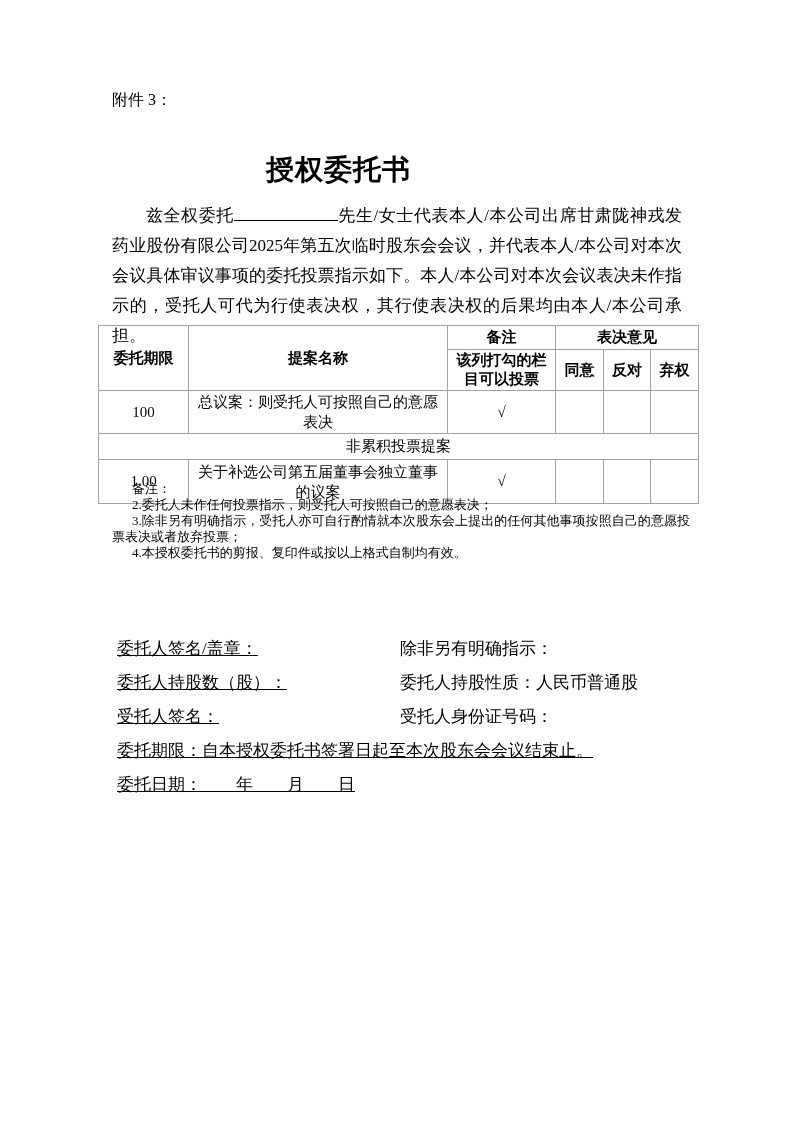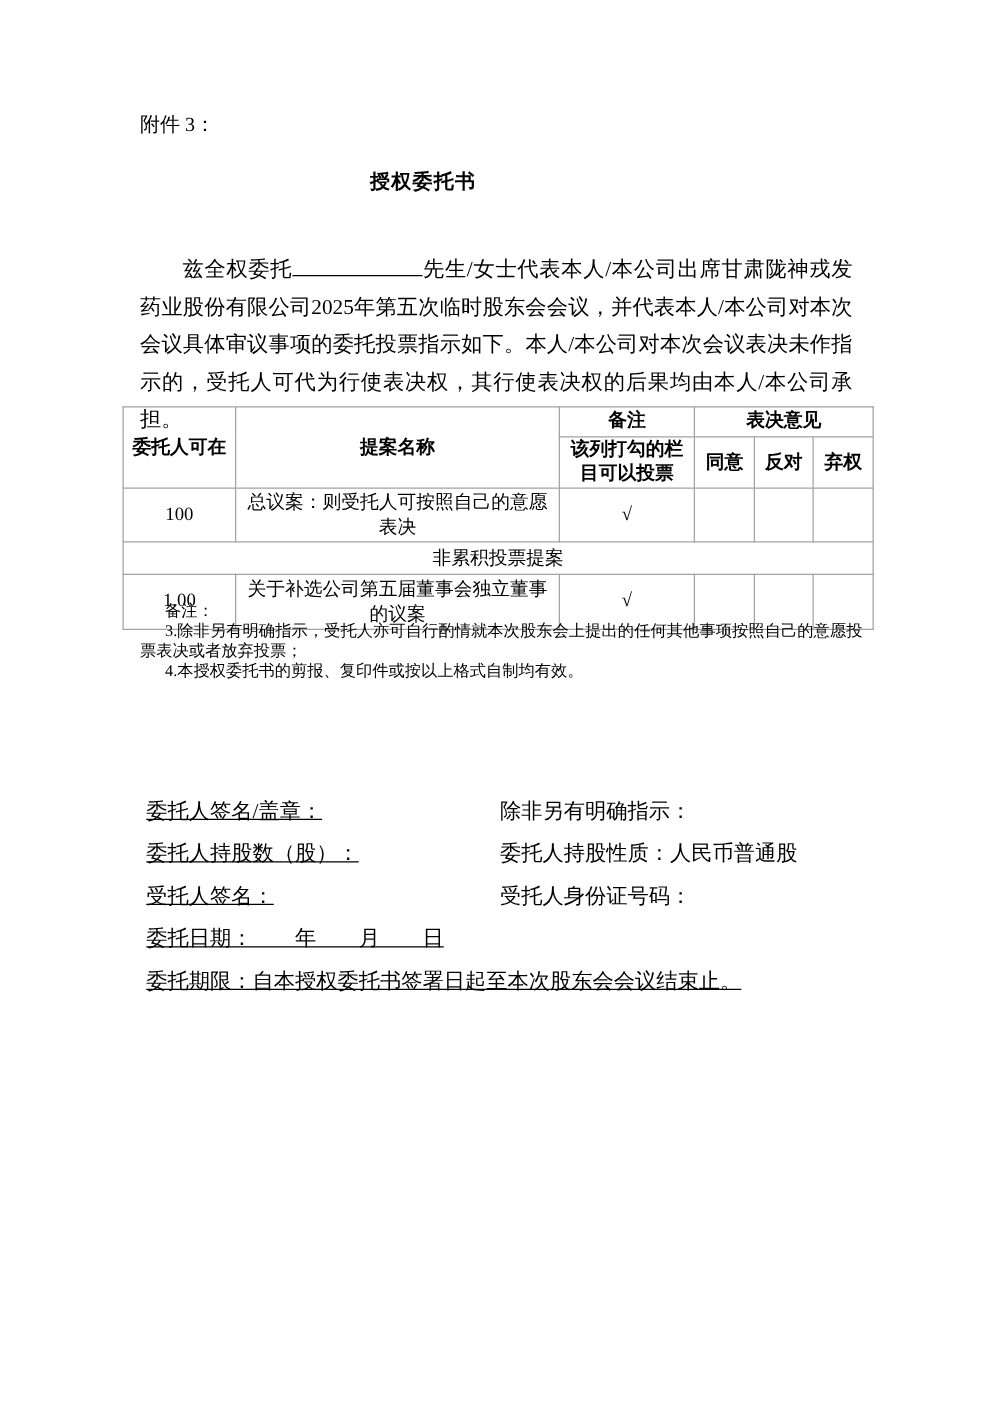--- a/index.html
+++ b/index.html
@@ -17,24 +17,24 @@
   }
   .attachment-label {
     position: absolute;
     left: 112px;
     top: 90px;
     font-size: 16px;
   }
   .doc-title {
     position: absolute;
     left: 0;
-    top: 135px;
+    top: 151px;
     width: 677px;
     text-align: center;
-    font-size: 16px;
+    font-size: 28px;
     font-weight: bold;
     letter-spacing: 1px;
   }
   .intro {
     position: absolute;
     left: 112px;
     top: 201px;
     width: 570px;
     font-size: 17px;
     line-height: 30px;
@@ -125,21 +125,21 @@
   <colgroup>
     <col style="width:90px">
     <col style="width:259px">
     <col style="width:108px">
     <col style="width:48px">
     <col style="width:47px">
     <col style="width:48px">
   </colgroup>
   <thead>
     <tr class="hdr-row-1">
-      <th rowspan="2">委托人可在</th>
+      <th rowspan="2">委托期限</th>
       <th rowspan="2">提案名称</th>
       <th>备注</th>
       <th colspan="3">表决意见</th>
     </tr>
     <tr class="hdr-row-2">
       <th>该列打勾的栏目可以投票</th>
       <th>同意</th>
       <th>反对</th>
       <th>弃权</th>
     </tr>
@@ -162,36 +162,37 @@
       <td>√</td>
       <td></td>
       <td></td>
       <td></td>
     </tr>
   </tbody>
 </table>
 
 <div class="notes">
   <p>备注：</p>
+  <p>2.委托人未作任何投票指示，则受托人可按照自己的意愿表决；</p>
   <p>3.除非另有明确指示，受托人亦可自行酌情就本次股东会上提出的任何其他事项按照自己的意愿投票表决或者放弃投票；</p>
   <p>4.本授权委托书的剪报、复印件或按以上格式自制均有效。</p>
 </div>
 
 <div class="signatures">
   <div class="sig-row">
     <span>委托人签名/盖章：</span>
     <span class="sig-right">除非另有明确指示：</span>
   </div>
   <div class="sig-row">
     <span>委托人持股数（股）：</span>
     <span class="sig-right">委托人持股性质：人民币普通股</span>
   </div>
   <div class="sig-row">
     <span>受托人签名：</span>
     <span class="sig-right">受托人身份证号码：</span>
   </div>
   <div class="sig-row">
-    <span>委托日期：　　年　　月　　日</span>
+    <span>委托期限：自本授权委托书签署日起至本次股东会会议结束止。</span>
   </div>
   <div class="sig-row">
-    <span>委托期限：自本授权委托书签署日起至本次股东会会议结束止。</span>
+    <span>委托日期：　　年　　月　　日</span>
   </div>
 </div>
 
 </body></html>

